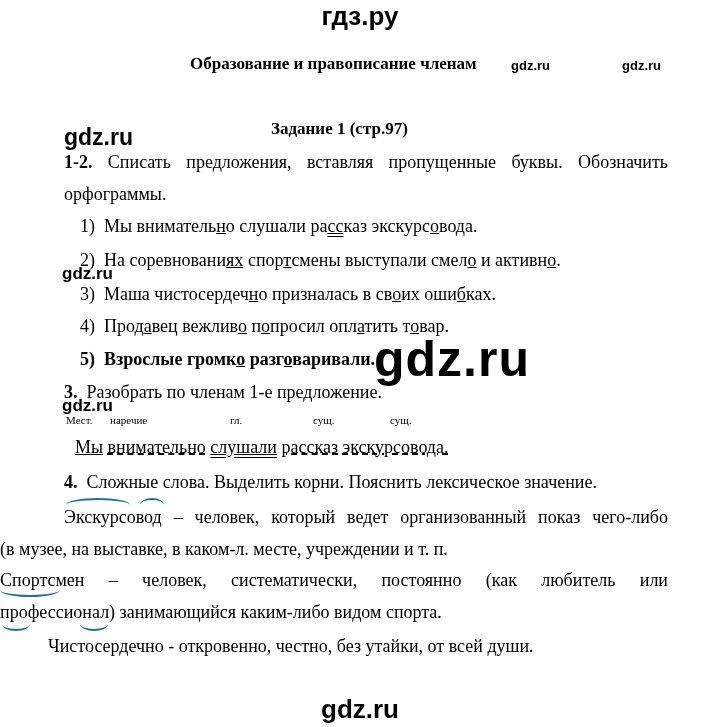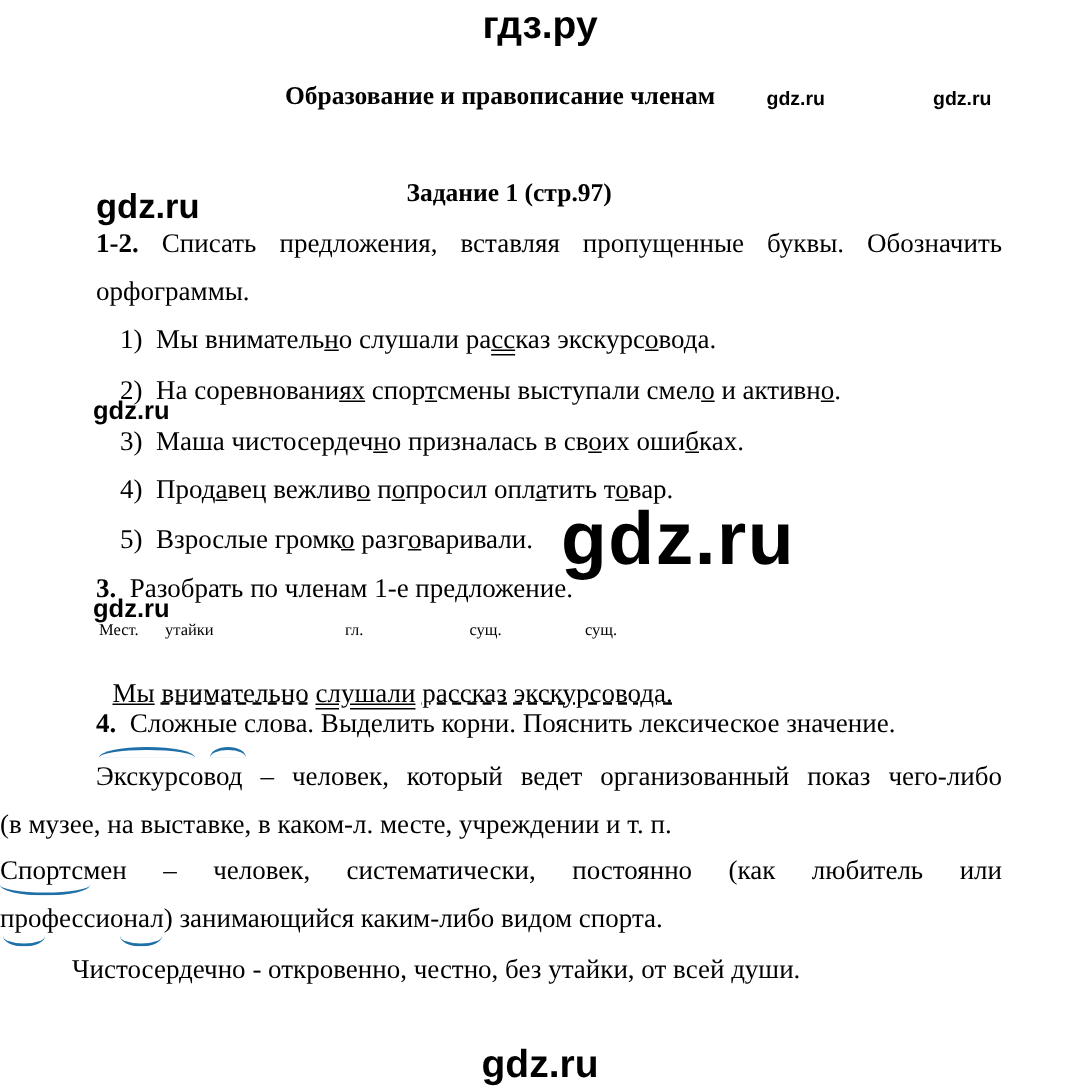--- a/index.html
+++ b/index.html
@@ -40,33 +40,33 @@
 <div class="abs body-text" style="left:64px; top:150px; width:604px;">
   <div class="justify"><span class="num">1-2.</span> <span>Списать предложения, вставляя пропущенные буквы. Обозначить</span></div>
 </div>
 <div class="abs body-text" style="left:64px; top:182px;">орфограммы.</div>
 
 <div class="abs body-text" style="left:80px; top:214px;">1)&nbsp; Мы вниматель<span class="u">н</span>о слушали ра<span class="du">сс</span>каз экскурс<span class="u">о</span>вода.</div>
 <div class="abs body-text" style="left:80px; top:248px;">2)&nbsp; На соревновани<span class="u">ях</span> спор<span class="u">т</span>смены выступали смел<span class="u">о</span> и активн<span class="u">о</span>.</div>
 <div class="abs wm wm-med" style="left:62px; top:264px;">gdz.ru</div>
 <div class="abs body-text" style="left:80px; top:282px;">3)&nbsp; Маша чистосердеч<span class="u">н</span>о призналась в св<span class="u">о</span>их оши<span class="u">б</span>ках.</div>
 <div class="abs body-text" style="left:80px; top:314px;">4)&nbsp; Прод<span class="u">а</span>вец вежлив<span class="u">о</span> п<span class="u">о</span>просил опл<span class="u">а</span>тить т<span class="u">о</span>вар.</div>
-<div class="abs body-text" style="left:80px; top:347px;">5)&nbsp; Взрослые громк<span class="u">о</span> разг<span class="u">о</span>варивали.</div>
+<div class="abs body-text" style="left:80px; top:347px;font-weight:bold;">5)&nbsp; Взрослые громк<span class="u">о</span> разг<span class="u">о</span>варивали.</div>
 <div class="abs wm wm-huge" style="left:374px; top:330px;">gdz.ru</div>
 
 <div class="abs body-text" style="left:64px; top:380px;"><span class="num">3.</span>&nbsp;&nbsp;<span>Разобрать по членам 1-е предложение.</span></div>
 <div class="abs wm wm-med" style="left:62px; top:396px;">gdz.ru</div>
 
 <div class="abs small-label" style="left:66px; top:414px;">Мест.</div>
-<div class="abs small-label" style="left:110px; top:414px;">утайки</div>
+<div class="abs small-label" style="left:110px; top:414px;">наречие</div>
 <div class="abs small-label" style="left:230px; top:414px;">гл.</div>
 <div class="abs small-label" style="left:313px; top:414px;">сущ.</div>
 <div class="abs small-label" style="left:390px; top:414px;">сущ.</div>
 
-<div class="abs body-text" style="left:75px; top:450px;">
+<div class="abs body-text" style="left:75px; top:435px;">
   <span class="u">Мы</span>
   <span style="text-decoration: underline dashed;">внимательно</span>
   <span class="du">слушали</span>
   <span style="text-decoration: underline dashed;">рассказ</span>
   <span style="text-decoration: underline dashed;">экскурсовода.</span>
 </div>
 
 <div class="abs body-text" style="left:64px; top:470px;"><span class="num">4.</span>&nbsp;&nbsp;<span>Сложные слова. Выделить корни. Пояснить лексическое значение.</span></div>
 
 <div class="arc" style="left:66px; top:498px; width:64px;"></div>

